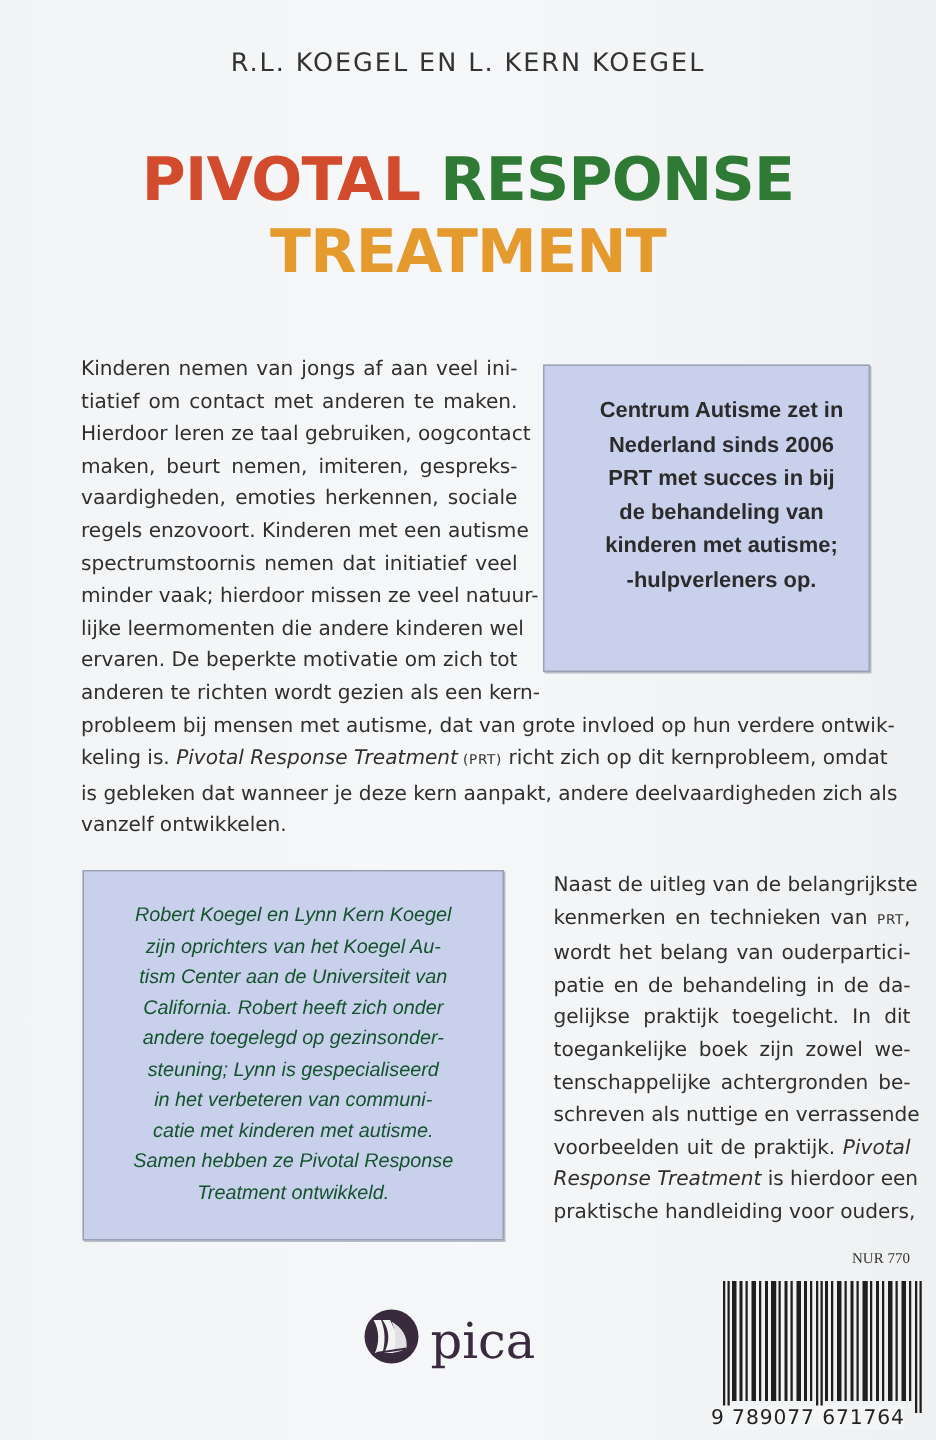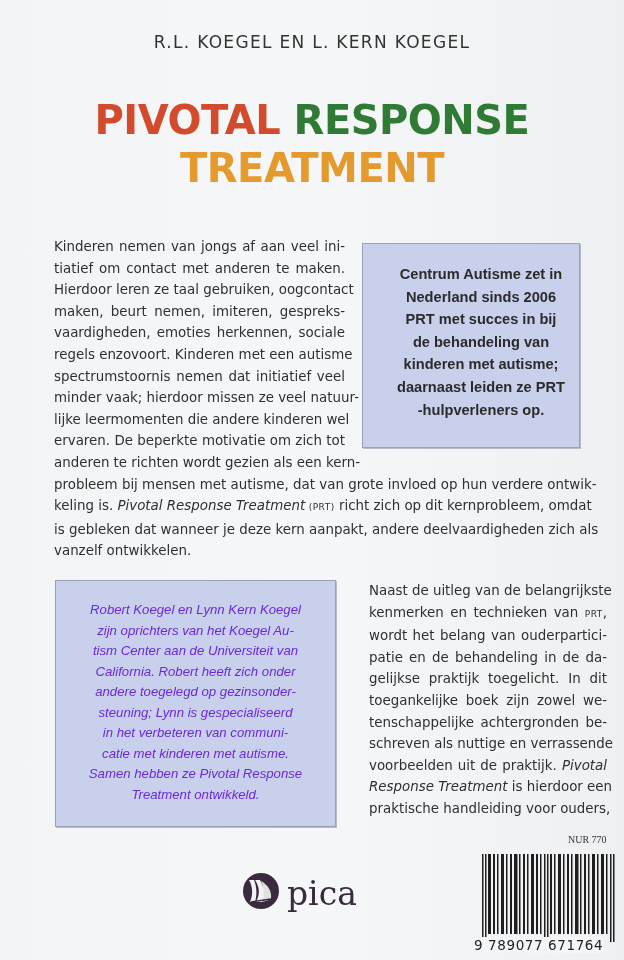--- a/index.html
+++ b/index.html
@@ -38,21 +38,21 @@
       text-align: center;
     }
     .box1 { left: 362px; top: 243px; width: 216px; height: 203px; }
     .box1 .t {
       margin-top: 19px; font-family: "Liberation Sans", sans-serif; font-weight: bold;
       font-size: 14.6px; line-height: 22.6px; color: #2b2b2b; padding-left: 20px;
     }
     .box2 { left: 55px; top: 580px; width: 279px; height: 245px; }
     .box2 .t {
       margin-top: 19px; font-family: "Liberation Sans", sans-serif; font-style: italic;
-      font-size: 13.2px; line-height: 20.5px; color: #6d28d9;
+      font-size: 13.2px; line-height: 20.5px; color: #14532d;
     }
     .sc { font-size: 9px; letter-spacing: 0.5px; }
     .nur { position: absolute; left: 568px; top: 834px; font-size: 10px; color: #333;
       font-family: Liberation Serif, serif; }
     .logo { position: absolute; left: 241px; top: 869px; height: 48px; display: flex; align-items: center; }
     .logo-word { font-family: "DejaVu Serif", serif; font-size: 33px; color: #3a2a3e; margin-left: 6px; line-height: 1; }
     .barcode { position: absolute; left: 482px; top: 854px; width: 136px; height: 88px; }
     .barcode svg { display: block; }
     .bc-digits { position: absolute; left: 474px; top: 937px; font-family: "DejaVu Sans", sans-serif;
       font-size: 13.5px; color: #222; letter-spacing: 0.6px; background: #f4f5f6; }
@@ -91,21 +91,20 @@
     <span class="line">vanzelf ontwikkelen.</span>
   </div>
 
   <div class="box box1">
     <div class="t">
       <div>Centrum Autisme zet in</div>
       <div>Nederland sinds 2006</div>
       <div>PRT met succes in bij</div>
       <div>de behandeling van</div>
       <div>kinderen met autisme;</div>
-      <div>daarnaast leiden ze PRT</div>
       <div>-hulpverleners op.</div>
     </div>
   </div>
 
   <div class="box box2">
     <div class="t">
       <div>Robert Koegel en Lynn Kern Koegel</div>
       <div>zijn oprichters van het Koegel Au-</div>
       <div>tism Center aan de Universiteit van</div>
       <div>California. Robert heeft zich onder</div>

